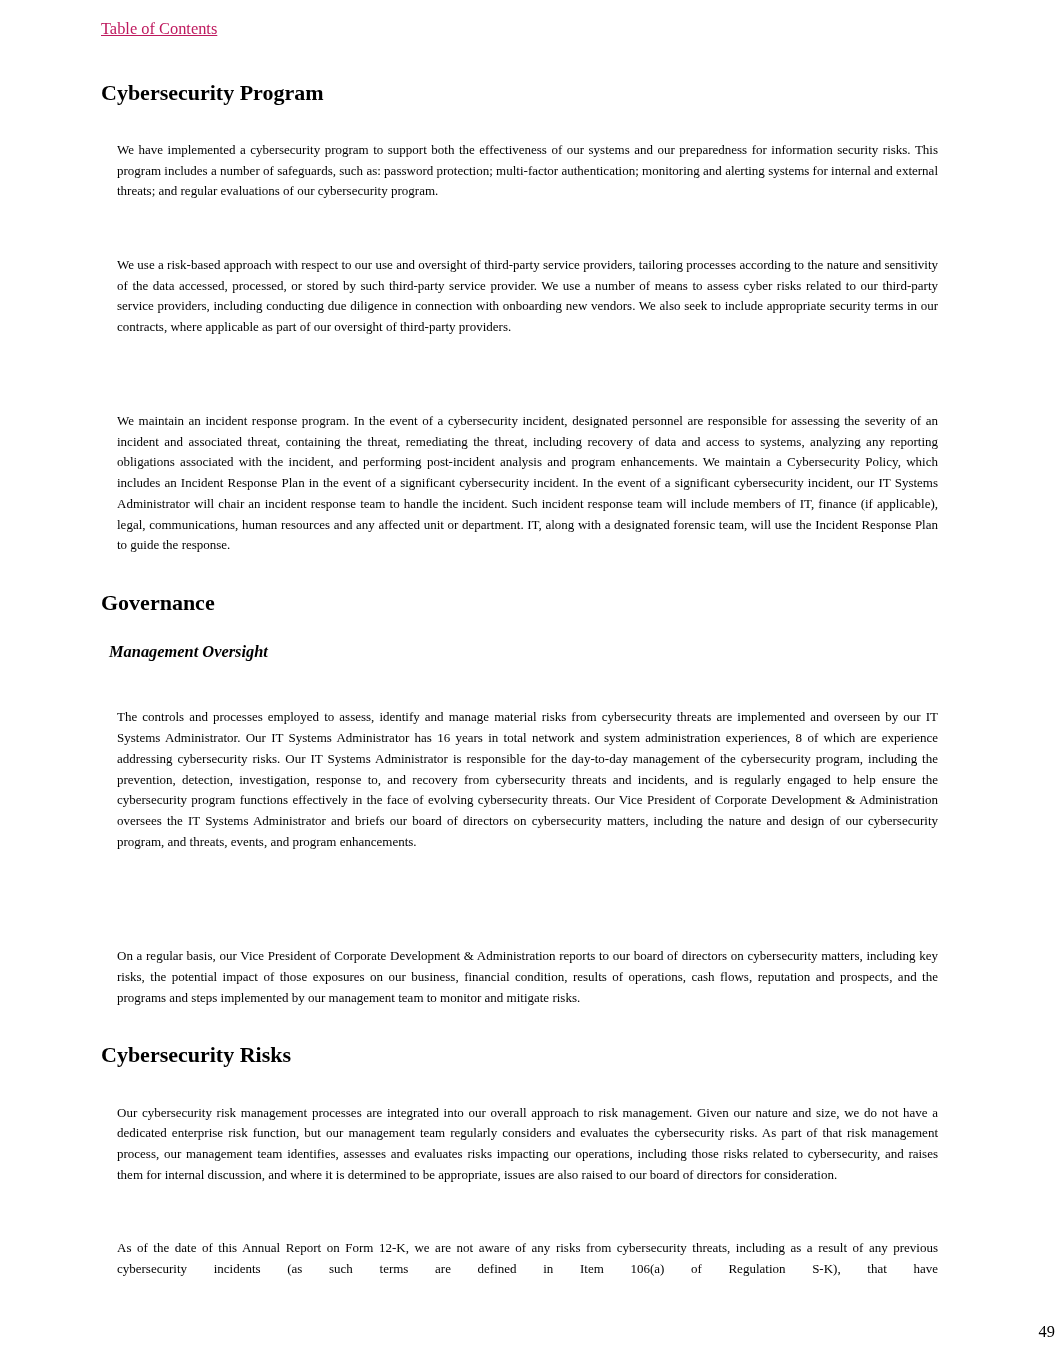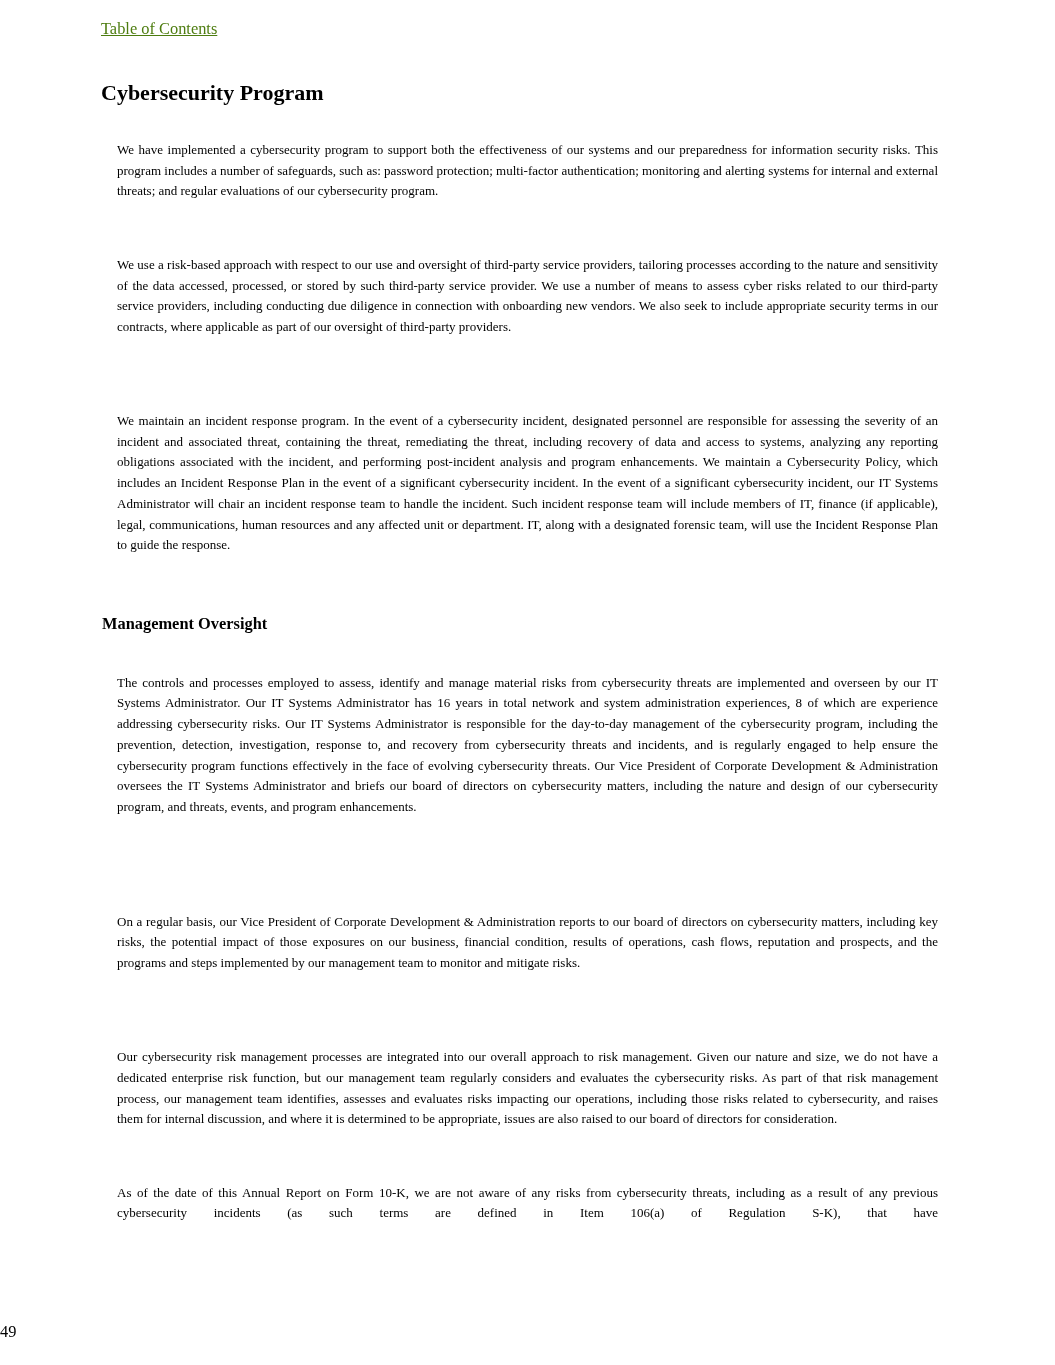--- a/index.html
+++ b/index.html
@@ -18,49 +18,50 @@
     .page {
       position: absolute;
       left: 101px;
       top: 18px;
       width: 853px;
     }
     .toc-link {
       display: inline-block;
       font-size: 16.4px;
       line-height: 22px;
-      color: #4d7c0f;
+      color: #be185d;
       text-decoration: underline;
       cursor: pointer;
     }
     .heading {
       font-weight: bold;
       font-size: 22px;
       line-height: 20.7px;
       margin: 0;
     }
     .subheading {
+      font-style: italic;
       font-size: 16.4px;
       line-height: 20.7px;
-      margin: 1px;
+      margin: 8px;
     }
     .para {
       font-size: 13px;
       line-height: 20.7px;
       text-align: justify;
       margin: 16px;
     }
     .gap { height: 20.7px; }
     .gap-top { height: 22px; }
     .page-number {
       position: absolute;
       top: 1322px;
       left: 0;
       width: 1055px;
-      text-align: left;
+      text-align: right;
       font-size: 16.4px;
       line-height: 20px;
     }
   </style>
 </head>
 <body>
 
 <div class="page">
 
   <a class="toc-link">Table of Contents</a>
@@ -77,39 +78,41 @@
     <div class="gap"></div>
   </section>
 
   <section>
     <div class="gap"></div>
     <p class="para">We maintain an incident response program. In the event of a cybersecurity incident, designated personnel are responsible for assessing the severity of an incident and associated threat, containing the threat, remediating the threat, including recovery of data and access to systems, analyzing any reporting obligations associated with the incident, and performing post-incident analysis and program enhancements. We maintain a Cybersecurity Policy, which includes an Incident Response Plan in the event of a significant cybersecurity incident. In the event of a significant cybersecurity incident, our IT Systems Administrator will chair an incident response team to handle the incident. Such incident response team will include members of IT, finance (if applicable), legal, communications, human resources and any affected unit or department. IT, along with a designated forensic team, will use the Incident Response Plan to guide the response.</p>
     <div class="gap"></div>
   </section>
 
   <section>
+    <h2 class="heading">Governance</h2>
     <div class="gap"></div>
 
     <div>
       <h3 class="subheading">Management Oversight</h3>
       <div class="gap"></div>
       <p class="para">The controls and processes employed to assess, identify and manage material risks from cybersecurity threats are implemented and overseen by our IT Systems Administrator. Our IT Systems Administrator has 16 years in total network and system administration experiences, 8 of which are experience addressing cybersecurity risks. Our IT Systems Administrator is responsible for the day-to-day management of the cybersecurity program, including the prevention, detection, investigation, response to, and recovery from cybersecurity threats and incidents, and is regularly engaged to help ensure the cybersecurity program functions effectively in the face of evolving cybersecurity threats. Our Vice President of Corporate Development &amp; Administration oversees the IT Systems Administrator and briefs our board of directors on cybersecurity matters, including the nature and design of our cybersecurity program, and threats, events, and program enhancements.</p>
       <div class="gap"></div>
     </div>
 
     <div>
       <div class="gap"></div>
       <div class="gap"></div>
       <p class="para">On a regular basis, our Vice President of Corporate Development &amp; Administration reports to our board of directors on cybersecurity matters, including key risks, the potential impact of those exposures on our business, financial condition, results of operations, cash flows, reputation and prospects, and the programs and steps implemented by our management team to monitor and mitigate risks.</p>
       <div class="gap"></div>
     </div>
   </section>
 
   <section>
+    <h2 class="heading">Cybersecurity Risks</h2>
     <div class="gap"></div>
     <p class="para">Our cybersecurity risk management processes are integrated into our overall approach to risk management. Given our nature and size, we do not have a dedicated enterprise risk function, but our management team regularly considers and evaluates the cybersecurity risks. As part of that risk management process, our management team identifies, assesses and evaluates risks impacting our operations, including those risks related to cybersecurity, and raises them for internal discussion, and where it is determined to be appropriate, issues are also raised to our board of directors for consideration.</p>
     <div class="gap"></div>
-    <p class="para" style="text-align-last: justify;">As of the date of this Annual Report on Form 10-K, we are not aware of any risks from cybersecurity threats, including as a result of any previous cybersecurity incidents (as such terms are defined in Item 106(a) of Regulation S-K), that have</p>
+    <p class="para" style="text-align-last: justify;">As of the date of this Annual Report on Form 12-K, we are not aware of any risks from cybersecurity threats, including as a result of any previous cybersecurity incidents (as such terms are defined in Item 106(a) of Regulation S-K), that have</p>
   </section>
 
 </div>
 
 <div class="page-number">49</div>
 
 </body></html>

